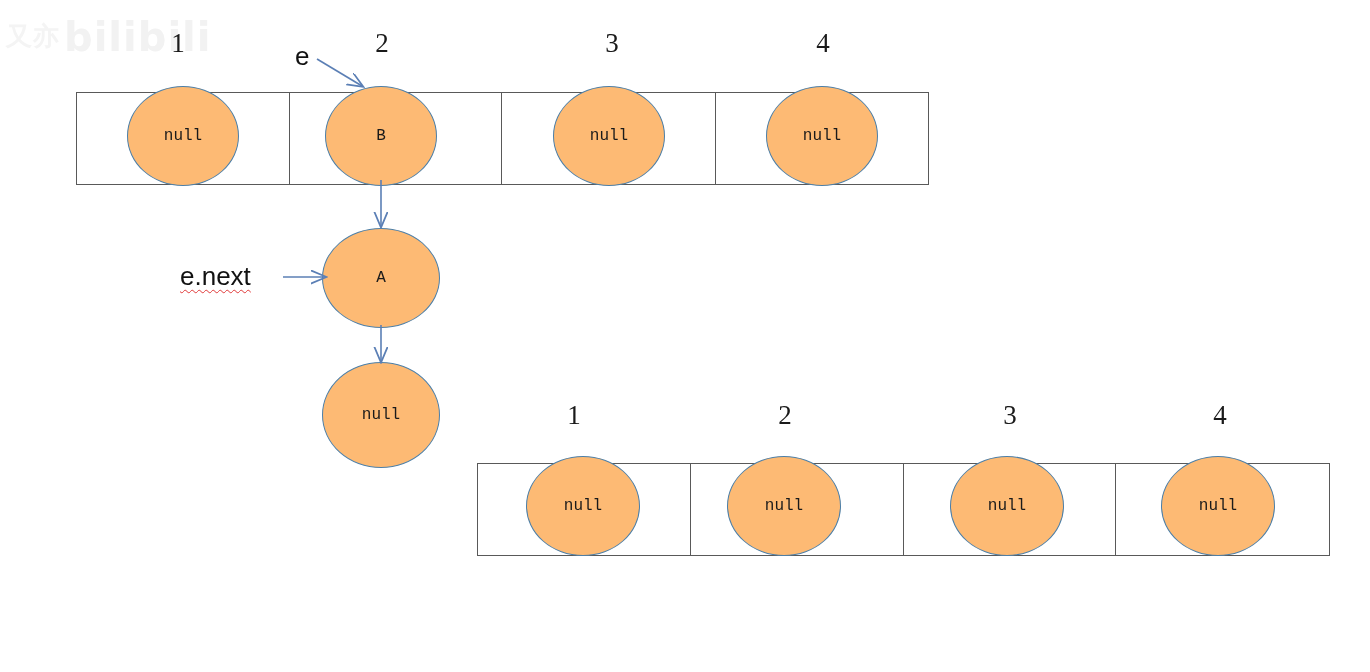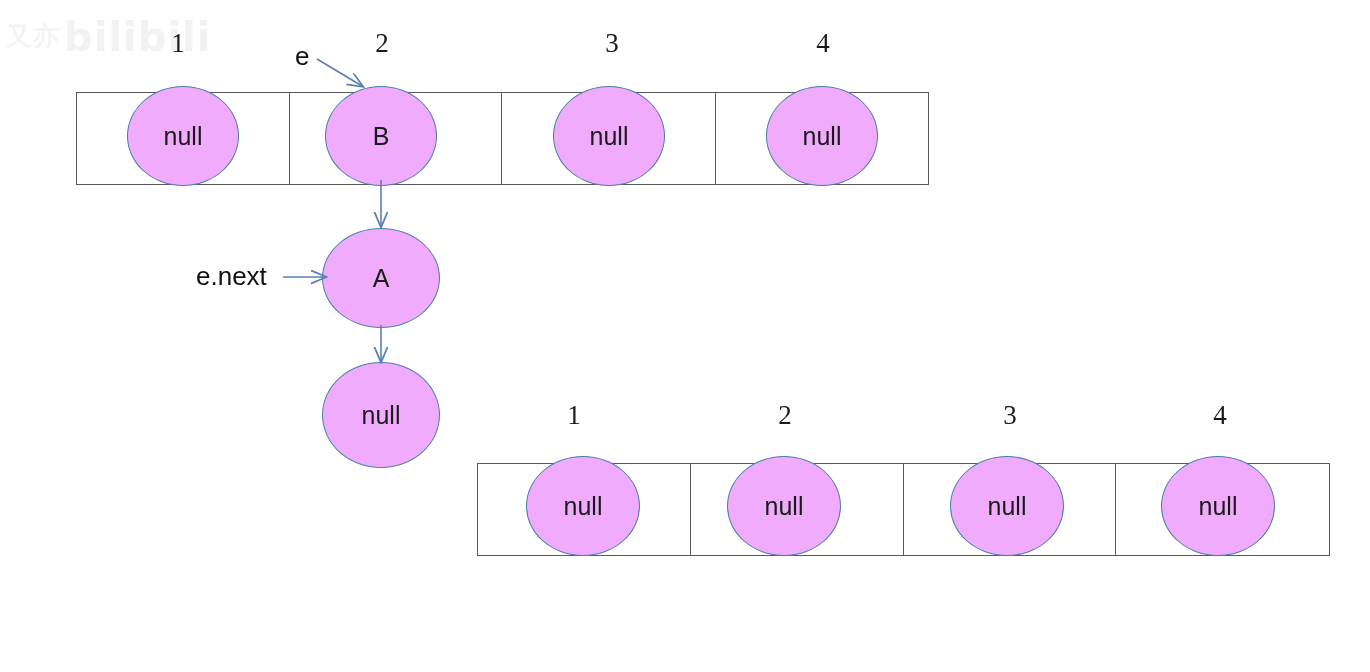--- a/index.html
+++ b/index.html
@@ -78,44 +78,44 @@
     width: 40px;
     font-family: "Liberation Serif", "DejaVu Serif", serif;
     user-select: none;
   }
 
   
   .node {
     position: absolute;
     box-sizing: border-box;
     border-radius: 50%;
-    background: #f0abfc;
+    background: #fdba74;
     border: 1.6px solid #4c7fa8;
     display: flex;
     align-items: center;
     justify-content: center;
     color: #1a1a1a;
-    font-size: 25px;
-    font-family: Liberation Sans, sans-serif;
+    font-size: 16px;
+    font-family: Liberation Mono, monospace;
   }
 
   
   .ptr-label {
     position: absolute;
     font-size: 26px;
     color: #111111;
     white-space: nowrap;
     font-family: "Liberation Sans", "DejaVu Sans", sans-serif;
   }
   .ptr-label.squiggle {
+    text-decoration: underline;
     text-decoration-color: #e03a3a;
     text-decoration-style: wavy;
     text-decoration-thickness: 1px;
     text-underline-offset: 4px;
-    margin-left: 16px;
   }
 
   
   #arrow-layer {
     position: absolute;
     left: 0;
     top: 0;
     width: 1370px;
     height: 672px;
     pointer-events: none;

